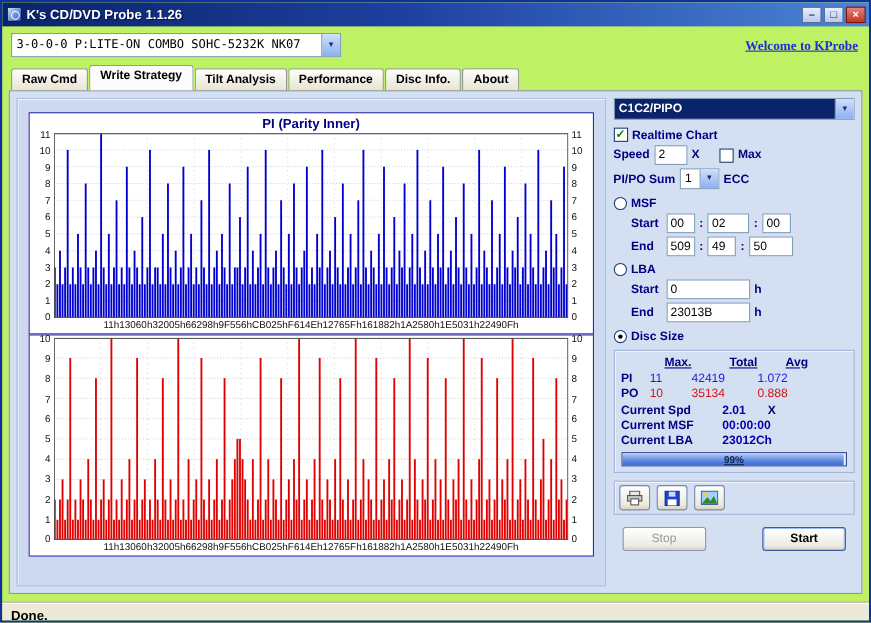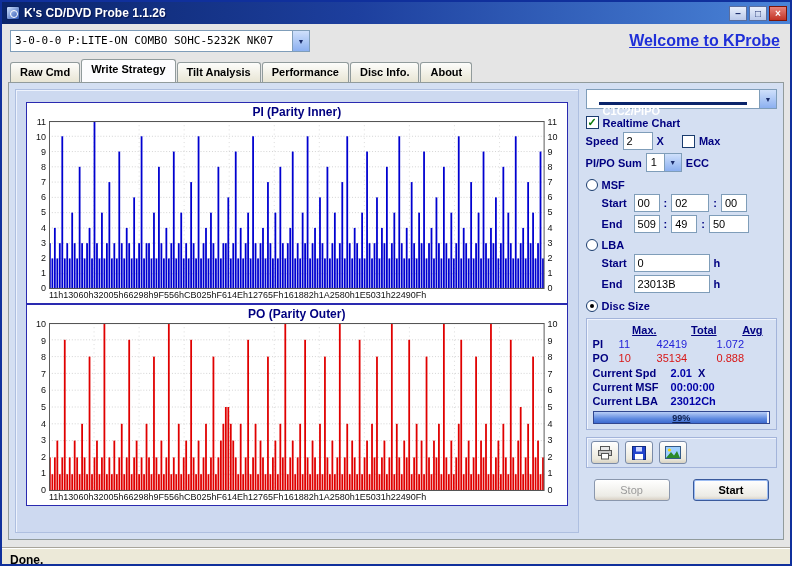--- a/index.html
+++ b/index.html
@@ -1,73 +1,73 @@
 <!DOCTYPE html>
 <html><head>
 <meta charset="utf-8">
 <style>
   * { margin:0; padding:0; box-sizing:border-box; }
   body { font-family:"Liberation Sans", sans-serif; background:#555; }
-  .window { width:792px; height:566px; border:2px solid #10309c; background:#e5e5e5; position:relative; overflow:hidden; }
+  .window { width:792px; height:566px; border:2px solid #10309c; background:#bef264; position:relative; overflow:hidden; }
 
   
   .titlebar { height:22px; background:linear-gradient(90deg,#0a246a 0%,#1d3f9e 45%,#4a84d8 100%); display:flex; align-items:center; padding:0 3px 0 4px; }
   .app-icon { width:14px; height:14px; background:linear-gradient(135deg,#cfe2ff,#2a52b0); border:1px solid #082060; border-radius:2px; margin-right:4px; position:relative; }
   .app-icon::after { content:""; position:absolute; left:3px; top:3px; width:6px; height:6px; border:1px solid #fff; border-radius:50%; }
   .title-text { color:#fff; font-weight:bold; font-size:12px; flex:1; text-shadow:1px 1px 1px #00114d; }
   .winbtns { display:flex; gap:2px; }
   .winbtn { width:18px; height:15px; font-size:10px; line-height:13px; text-align:center; border:1px solid #5a6e9e; background:linear-gradient(#e8effc,#b9c8ea); color:#1a2c6b; font-weight:bold; cursor:default; }
   .winbtn.close { background:linear-gradient(#e8837a,#c23325); border-color:#7c1408; color:#fff; }
 
   
   .toolrow { height:34px; display:flex; align-items:center; justify-content:space-between; padding:0 10px 0 8px; }
   .combo { display:flex; align-items:stretch; border:1px solid #7F9DB9; background:#fff; height:22px; }
   .combo .combo-text { flex:1; font:11px "DejaVu Sans Mono", monospace; padding:3px 4px 0 4px; white-space:nowrap; overflow:hidden; color:#000; }
   .combo-btn { width:17px; display:flex; align-items:center; justify-content:center; font-size:7px; color:#1a2c6b; background:linear-gradient(#cfe0fb,#8cb0f0); border-left:1px solid #7F9DB9; }
   .device-combo { width:300px; }
-  .welcome-link { color:#1f2fd8; font-weight:bold; font-size:16px; text-decoration:underline; cursor:pointer; }
+  .welcome-link { color:#1f2fd8; font-weight:bold; font-size:12px; text-decoration:underline; cursor:pointer;font-family:Liberation Serif, serif; }
 
   
   .tabs { height:24px; display:flex; align-items:flex-end; padding-left:8px; position:relative; z-index:2; }
   .tab { height:20px; padding:3px 9px 0 9px; font-size:11px; font-weight:bold; background:linear-gradient(#fdfdfb,#e8e5d4); border:1px solid #919B9C; border-bottom:none; border-radius:3px 3px 0 0; margin-right:1px; color:#000; cursor:default; }
   .tab.active { height:23px; background:#FCFCFE; position:relative; z-index:3; margin-top:-3px; }
 
   
   .page { position:absolute; left:6px; right:6px; top:80px; height:458px; border:1px solid #919B9C; background:#d4dff2; display:flex; padding:6px; gap:7px; z-index:1; }
 
   .charts-panel { width:584px; border:1px solid #aebfe0; box-shadow:inset 1px 1px 0 #eef3fd; padding:12px 10px; display:flex; flex-direction:column; background:#cdd9f0; }
   .chart-box { background:#fff; border:1px solid #2a2ab0; height:202px; display:flex; flex-direction:column; padding:2px 2px 1px 2px; }
   .chart-title { text-align:center; color:#000080; font-weight:bold; font-size:12px; height:16px; }
   .chart-body { flex:1; display:flex; min-height:0; }
   .ylabels { width:20px; display:flex; flex-direction:column; justify-content:space-between; font-size:9px; color:#111; margin:-4px 0; }
   .ylabels.left { align-items:flex-end; padding-right:3px; }
   .ylabels.right { align-items:flex-start; padding-left:3px; }
   .plot { flex:1; height:100%; }
-  .xlabels { height:12px; margin:1px 20px 0 20px; display:flex; justify-content:flex-start; font-size:9px; color:#111; }
+  .xlabels { height:12px; margin:1px 20px 0 20px; display:flex; justify-content:center; font-size:9px; color:#111; }
 
   
   .side-panel { flex:1; display:flex; flex-direction:column; font-size:11px; color:#000080; }
   .lbl { color:#000080; font-weight:bold; font-size:11px; white-space:nowrap; }
   .row { display:flex; align-items:center; gap:4px; margin-bottom:3px; }
   .type-combo { margin-bottom:7px; height:20px; }
-  .type-combo .combo-sel { flex:1; background:#0a246a; color:#fff; font-weight:bold; font-size:11px; padding:3px 4px 0 4px; margin:12px; white-space:nowrap; }
+  .type-combo .combo-sel { flex:1; background:#0a246a; color:#fff; font-weight:bold; font-size:11px; padding:3px 4px 0 4px; margin:0; white-space:nowrap; }
   .checkbox { width:13px; height:13px; border:1px solid #1a3c6e; background:#fff; display:inline-flex; align-items:center; justify-content:center; font-size:11px; color:#0b7a0b; font-weight:bold; line-height:11px; }
   .radio { width:12px; height:12px; border:1px solid #1a3c6e; border-radius:50%; background:#fff; display:inline-block; position:relative; }
   .radio.selected::after { content:""; position:absolute; left:3px; top:3px; width:4px; height:4px; border-radius:50%; background:#000; }
   .field { border:1px solid #7F9DB9; background:#fff; font:11px "Liberation Sans", sans-serif; padding:1px 3px; height:18px; color:#000; }
   .indent { margin-left:16px; }
   .small-combo { height:19px; }
   .small-combo .combo-text { font:11px "Liberation Sans", sans-serif; padding-top:2px; }
 
   .groupbox { border:1px solid #a3b4da; box-shadow:1px 1px 0 #f0f4fd inset; padding:5px 6px; margin-bottom:7px; }
   .stats-grid { display:grid; grid-template-columns:26px 38px 60px 46px; row-gap:2px; margin-bottom:3px; }
   .stats-head { font-weight:bold; color:#000080; text-decoration:underline;text-align:right; }
   .pi-val { color:#2222d8; }
   .po-val { color:#d81616; }
-  .cur-row { display:flex; gap:6px; margin-bottom:2px; }
+  .cur-row { display:flex; gap:20px; margin-bottom:2px; }
   .cur-row .lbl { width:72px; }
   .cur-val { color:#0000a8; font-weight:bold; }
   .progress { margin-top:4px; height:13px; border:1px solid #31478F; background:#e9eefb; position:relative; }
   .progress-fill { height:100%; background:linear-gradient(#b8cdf6,#5f8ae0 60%,#3c6ad0); }
   .progress-label { position:absolute; inset:0; text-align:center; font-size:9px; line-height:12px; color:#102050; font-weight:bold;text-decoration:underline; }
 
   .iconbar { display:flex; gap:6px; padding:3px 4px; }
   .btn-icon { width:28px; height:23px; border:1px solid #7a8ba8; border-radius:3px; background:linear-gradient(#fff,#ece9dd 80%,#d8d2c2); display:flex; align-items:center; justify-content:center; cursor:default; }
   .stopstart { display:flex; justify-content:space-between; padding:2px 8px 0 8px; margin-top:2px; }
   .xp-btn { width:76px; height:22px; border:1px solid #3a5a9c; border-radius:3px; background:linear-gradient(#ffffff,#ecebe5 80%,#d8d0c4); font:11px "Liberation Sans", sans-serif; text-align:center; line-height:20px; cursor:default; }
@@ -378,21 +378,20 @@
             <span>F614Eh</span>
             <span>12765Fh</span>
             <span>161882h</span>
             <span>1A2580h</span>
             <span>1E5031h</span>
             <span>22490Fh</span>
           </div>
       </div>
 
       <div class="chart-box">
-        <div class="chart-title">PO (Parity Outer)</div>
         <div class="chart-body">
           <div class="ylabels left">
               <span>10</span>
               <span>9</span>
               <span>8</span>
               <span>7</span>
               <span>6</span>
               <span>5</span>
               <span>4</span>
               <span>3</span>

